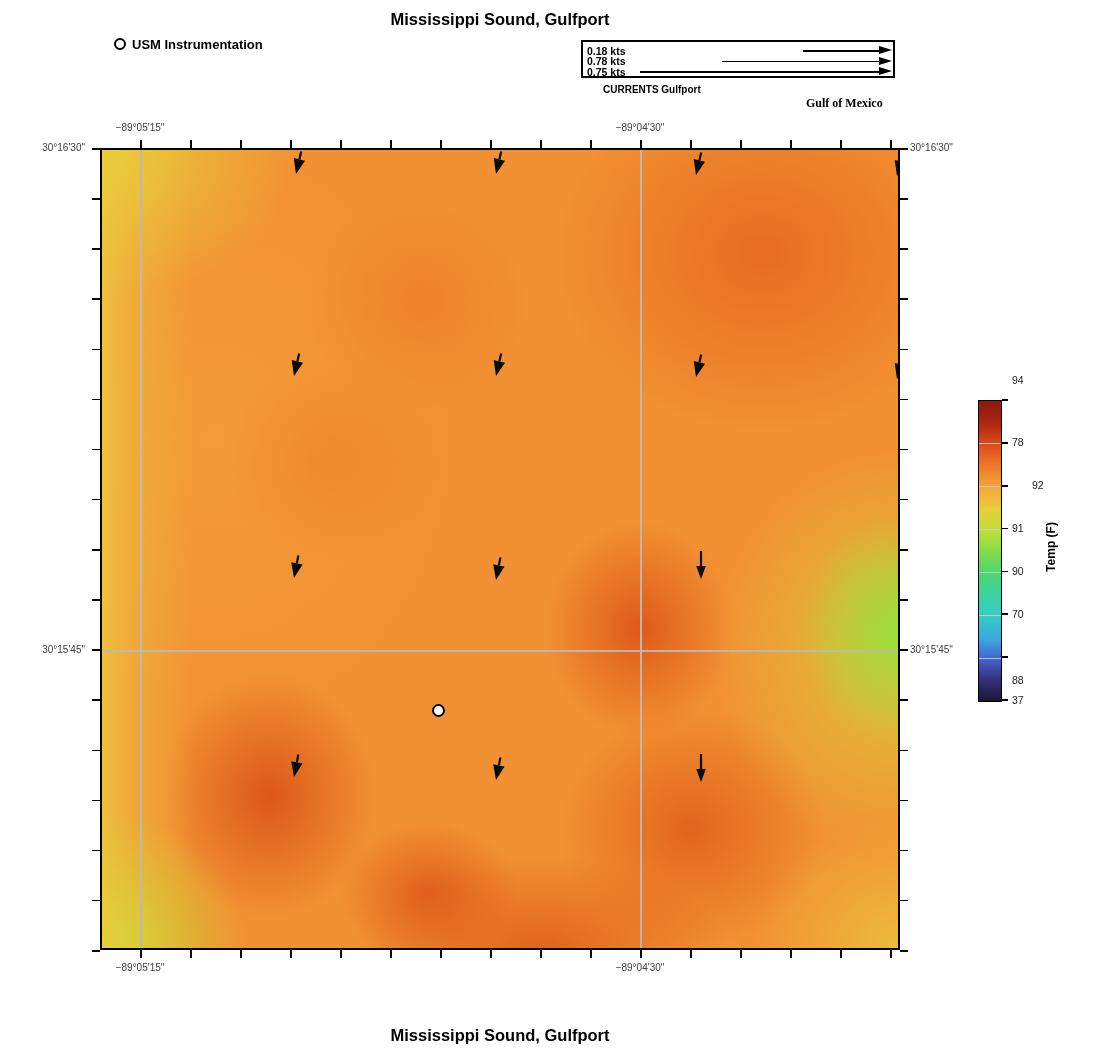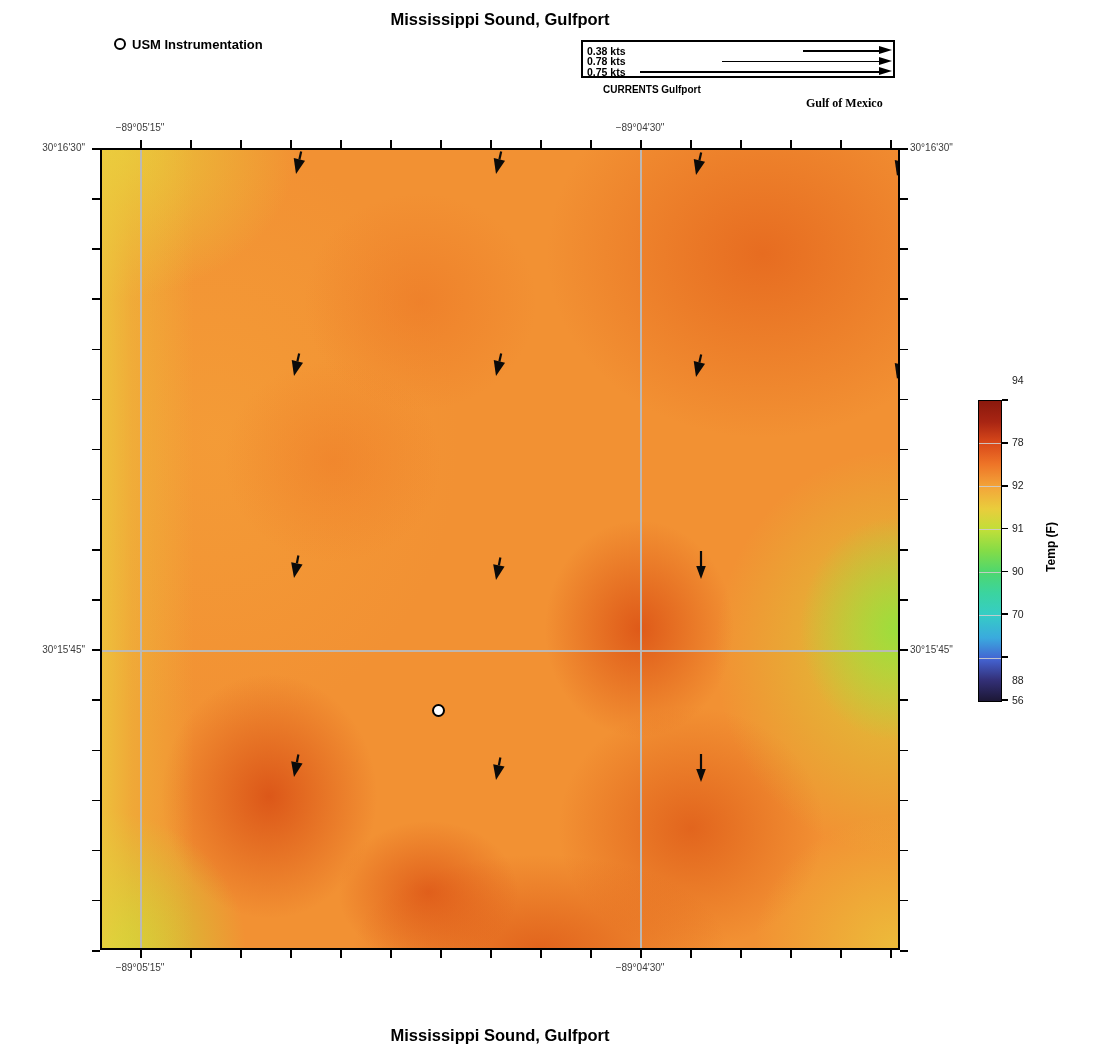--- a/index.html
+++ b/index.html
@@ -69,21 +69,21 @@
 <body>
 
 <div id="fig">
 
   <div class="abs" id="top-title">Mississippi Sound, Gulfport</div>
 
   <div class="abs" id="usm-circle"></div>
   <div class="abs" id="usm-label">USM Instrumentation</div>
 
   <div class="abs" id="vector-box">
-      <div class="vl-label" style="top: 3.5px;">0.38 kts</div>
+      <div class="vl-label" style="top: 3.5px;">0.18 kts</div>
       <div class="vl-line" style="left: 220px; top: 8.2px; width: 76px;"></div>
       <div class="vl-head" style="left: 296px; top: 4.4px;"></div>
       <div class="vl-label" style="top: 14px;">0.78 kts</div>
       <div class="vl-line" style="left: 139px; top: 18.7px; width: 157px;"></div>
       <div class="vl-head" style="left: 296px; top: 14.9px;"></div>
       <div class="vl-label" style="top: 24.5px;">0.75 kts</div>
       <div class="vl-line" style="left: 57px; top: 29.2px; width: 239px;"></div>
       <div class="vl-head" style="left: 296px; top: 25.4px;"></div>
     </div>
   <div class="abs" id="vector-caption">CURRENTS Gulfport</div>
@@ -267,27 +267,27 @@
       <div class="cb-gray" style="top: 213.686px;"></div>
       <div class="cb-gray" style="top: 256.543px;"></div>
     </div>
   <div class="abs" id="cbar-label">Temp (F)</div>
   <div id="cbar-ticks">
       <div class="abs cb-tick" style="top: 399.2px;"></div>
       <div class="abs cb-lab" style="top: 374px;">94</div>
       <div class="abs cb-tick" style="top: 442.057px;"></div>
       <div class="abs cb-lab" style="top: 436.357px;">78</div>
       <div class="abs cb-tick" style="top: 484.914px;"></div>
-      <div class="abs cb-lab" style="top: 479.214px;">92</div>
+      <div class="abs cb-lab" style="top: 479.214px; margin-left: 20px;">92</div>
       <div class="abs cb-tick" style="top: 527.771px;"></div>
       <div class="abs cb-lab" style="top: 522.071px;">91</div>
       <div class="abs cb-tick" style="top: 570.629px;"></div>
       <div class="abs cb-lab" style="top: 564.929px;">90</div>
       <div class="abs cb-tick" style="top: 613.486px;"></div>
       <div class="abs cb-lab" style="top: 607.786px;">70</div>
       <div class="abs cb-tick" style="top: 656.343px;"></div>
       <div class="abs cb-lab" style="top: 674px;">88</div>
       <div class="abs cb-tick" style="top: 699.2px;"></div>
-      <div class="abs cb-lab" style="top: 693.5px;">56</div>
+      <div class="abs cb-lab" style="top: 693.5px;">37</div>
     </div>
 
   <div class="abs" id="bottom-title">Mississippi Sound, Gulfport</div>
 </div>
 
 </body></html>

